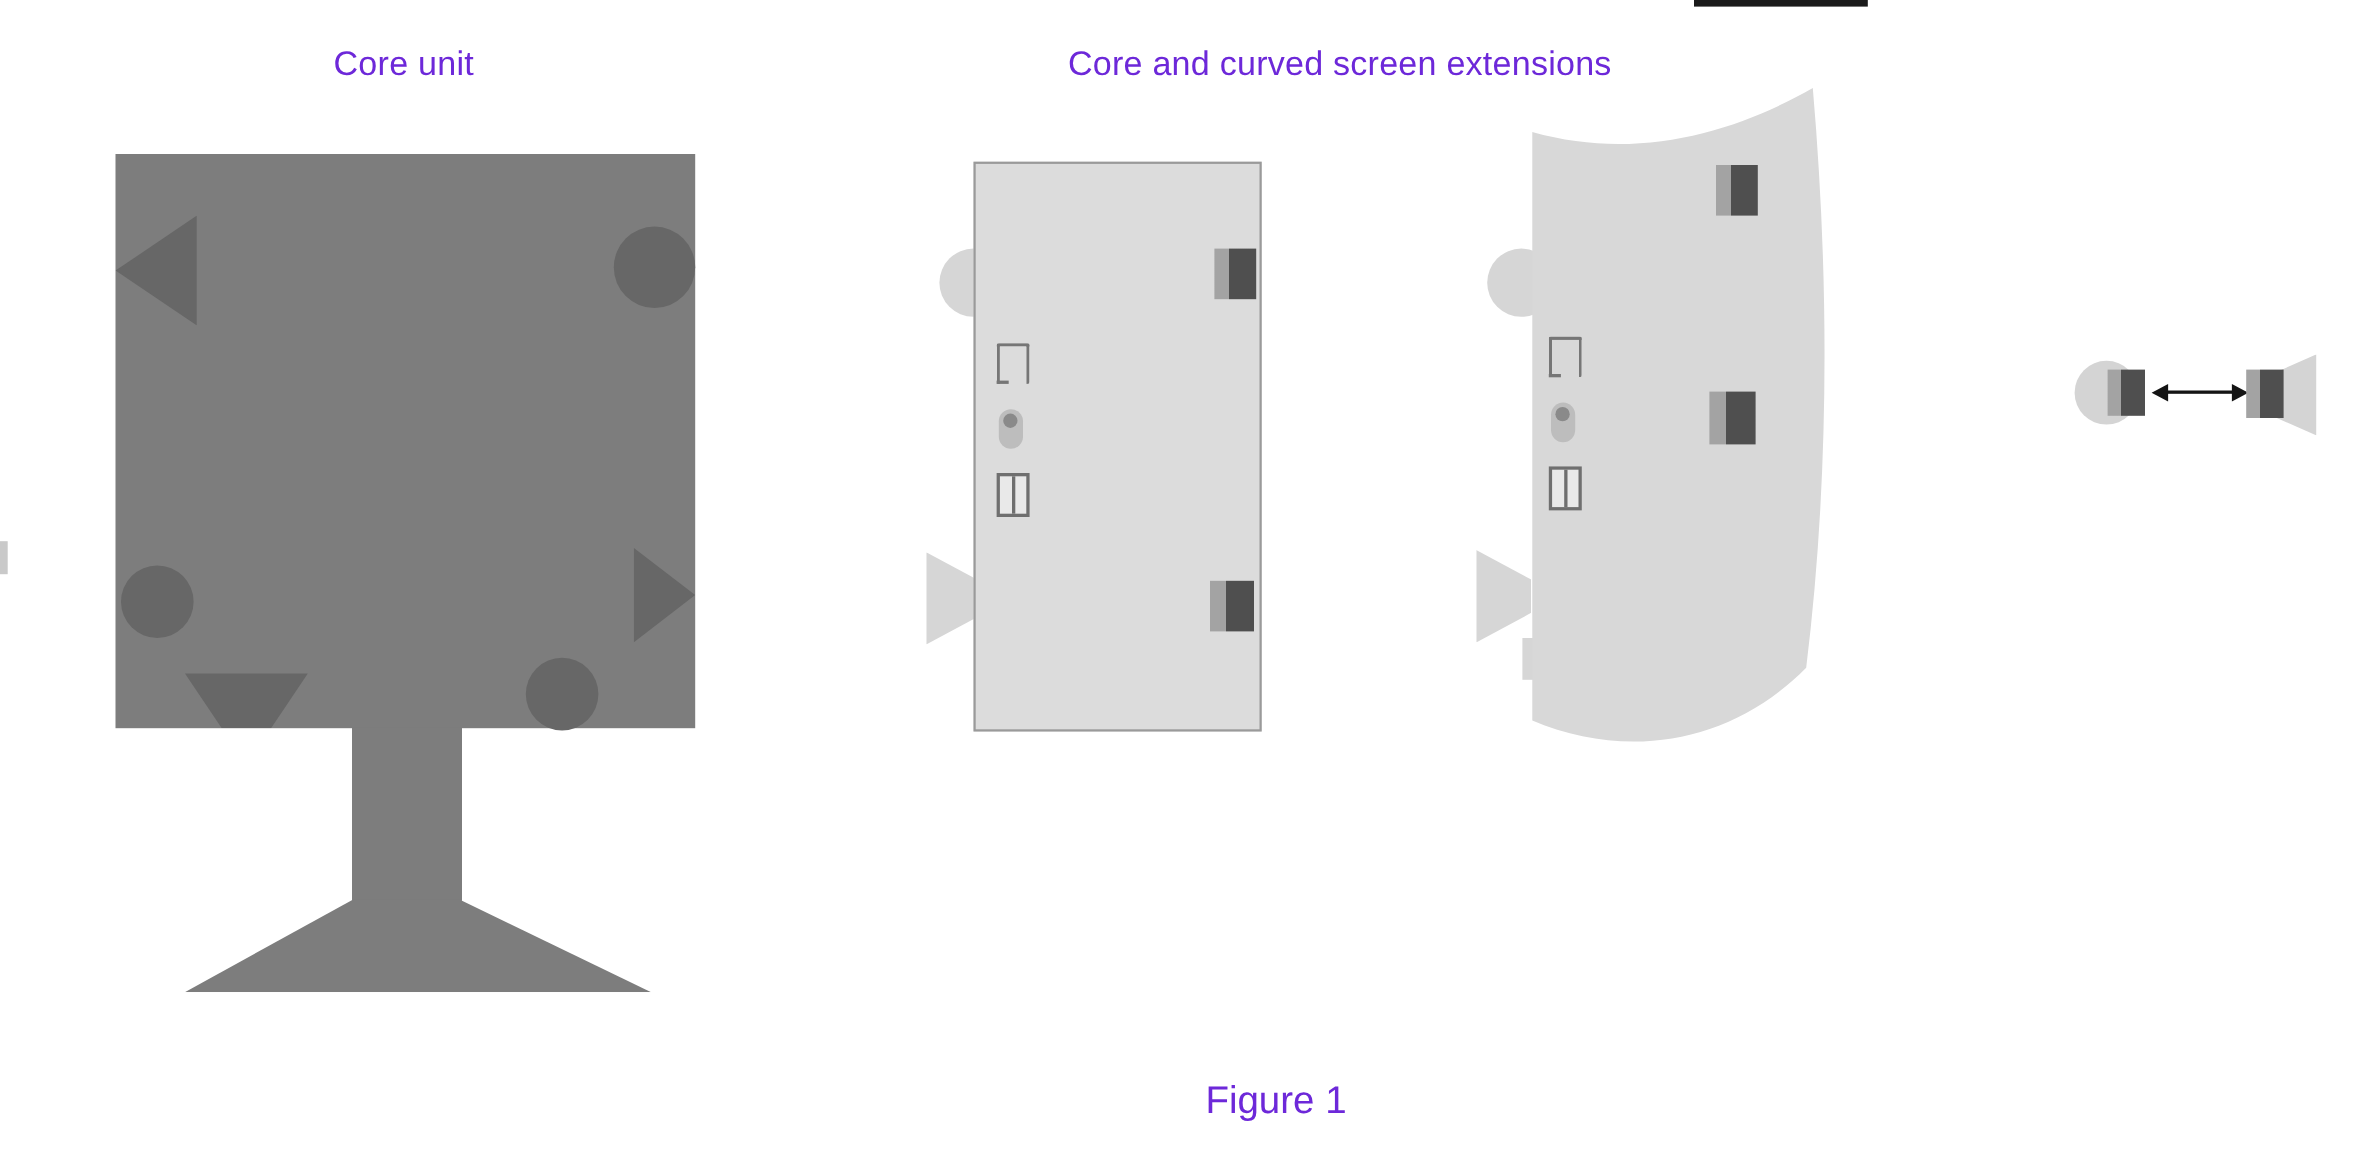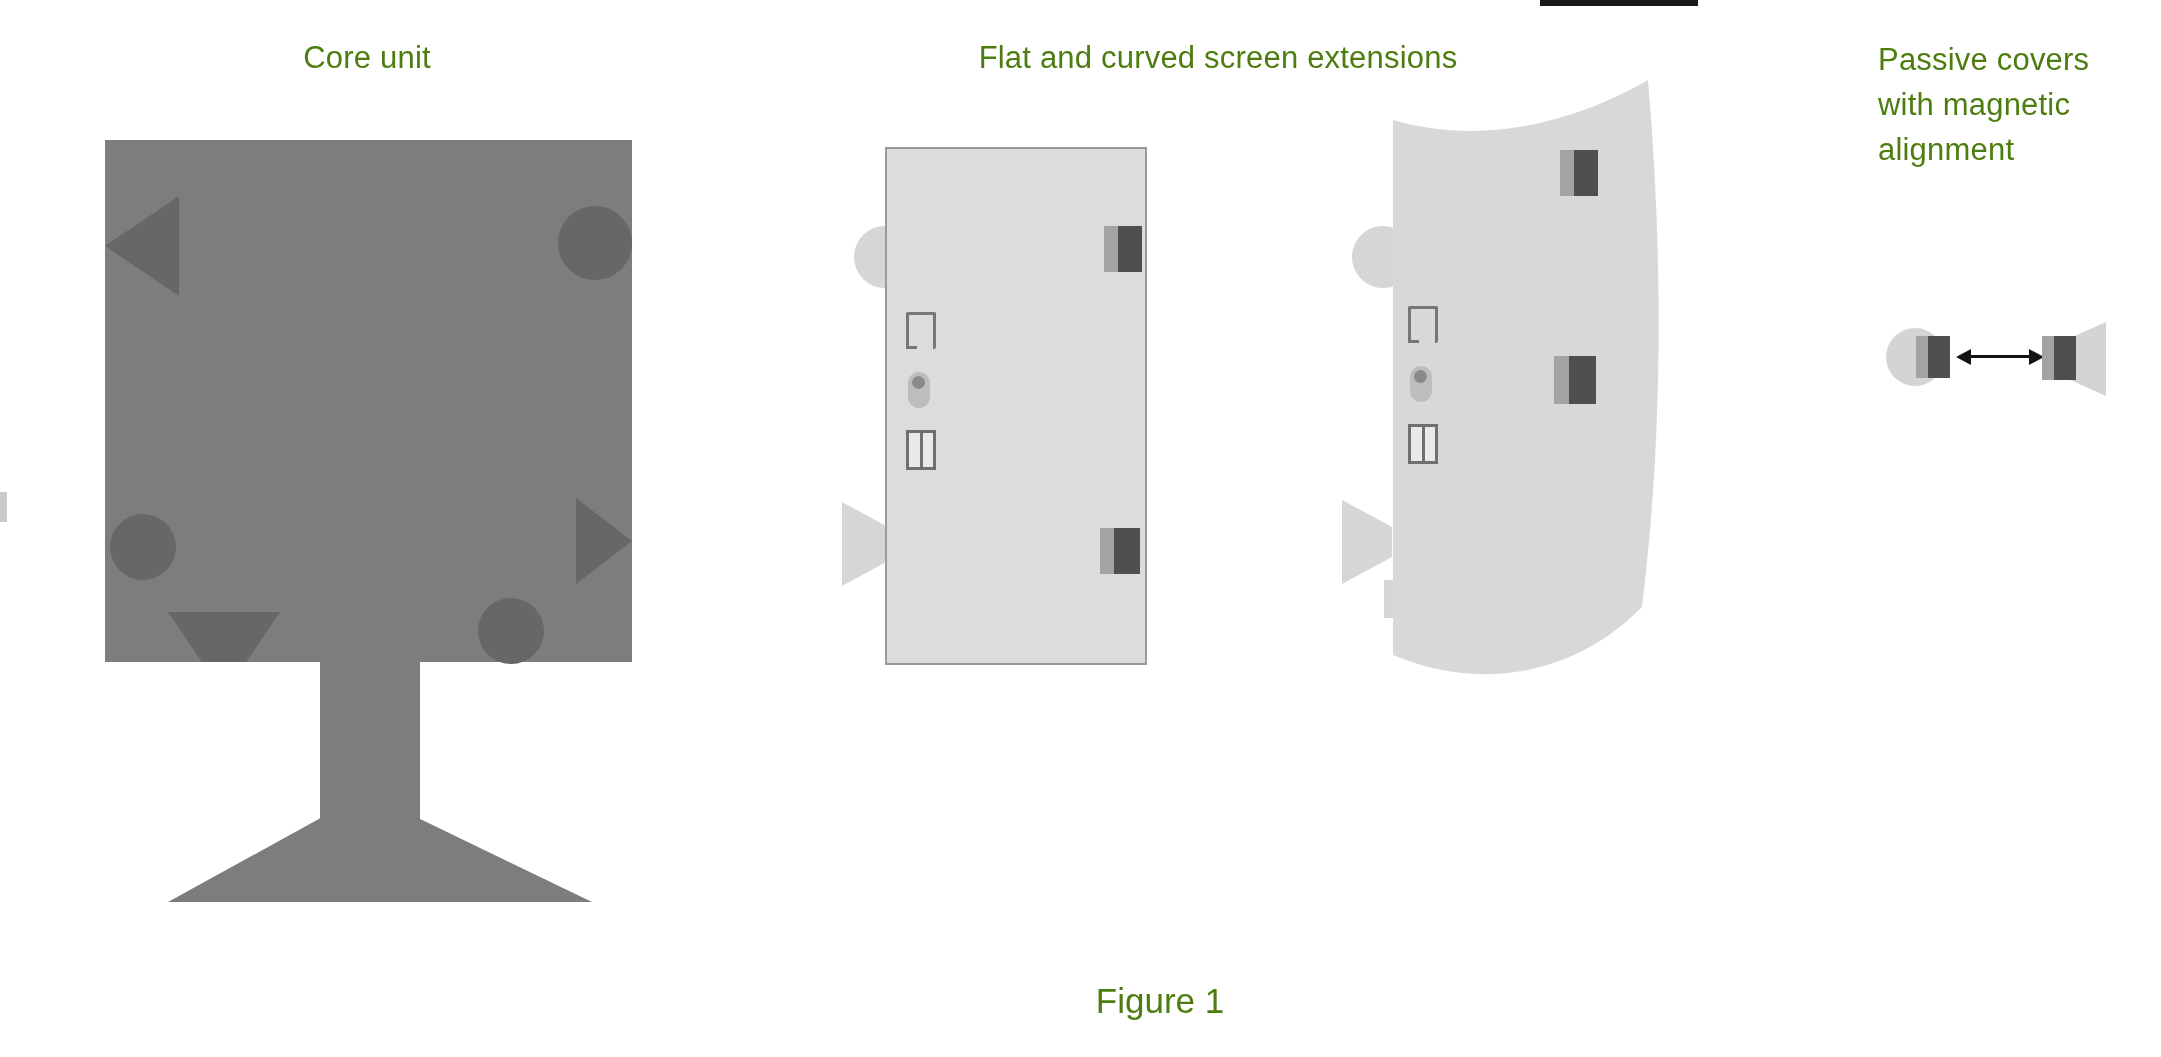--- a/index.html
+++ b/index.html
@@ -1,19 +1,19 @@
 <!DOCTYPE html>
 <html><head>
 <meta charset="utf-8">
 <style>
   html, body { margin:0; padding:0; background:#ffffff; }
   #root {
     position:relative; width:2161px; height:1057px;
     background:#ffffff; overflow:hidden;
-    font-family:"Liberation Sans", sans-serif; color:#4d7c0f;
+    font-family:"Liberation Sans", sans-serif; color:#6d28d9;
   }
   .abs { position:absolute; }
   .label { font-size:31px; font-weight:500; letter-spacing:0.2px; }
 
   
   #core-body   { left:105px; top:140px; width:527px; height:522px; background:#7d7d7d; }
   .connector   { background:#676767; }
   #core-tri-left   { left:105px; top:196px; width:74px;  height:100px; clip-path:polygon(100% 0,100% 100%,0 50%); }
   #core-circle-tr  { left:558px; top:206px; width:74px;  height:74px;  border-radius:50%; }
   #core-circle-bl  { left:110px; top:514px; width:66px;  height:66px;  border-radius:50%; }
@@ -77,24 +77,21 @@
 </style>
 </head>
 <body>
 
 <div id="root">
 
   <div class="abs" id="artifact-top"></div>
   <div class="abs" id="artifact-left"></div>
 
   <div class="abs label" id="core-label">Core unit</div>
-  <div class="abs label" id="ext-label">Flat and curved screen extensions</div>
-  <div class="abs label" id="pc-label">Passive covers
-with magnetic
-alignment</div>
+  <div class="abs label" id="ext-label">Core and curved screen extensions</div>
 
   <div class="abs">
     <div class="abs" id="core-body"></div>
     <div class="abs connector" id="core-tri-left"></div>
     <div class="abs connector" id="core-circle-tr"></div>
     <div class="abs connector" id="core-circle-bl"></div>
     <div class="abs connector" id="core-tri-right"></div>
     <div class="abs connector" id="core-trap"></div>
     <div class="abs connector" id="core-circle-br"></div>
     <div class="abs" id="stand-neck"></div>

